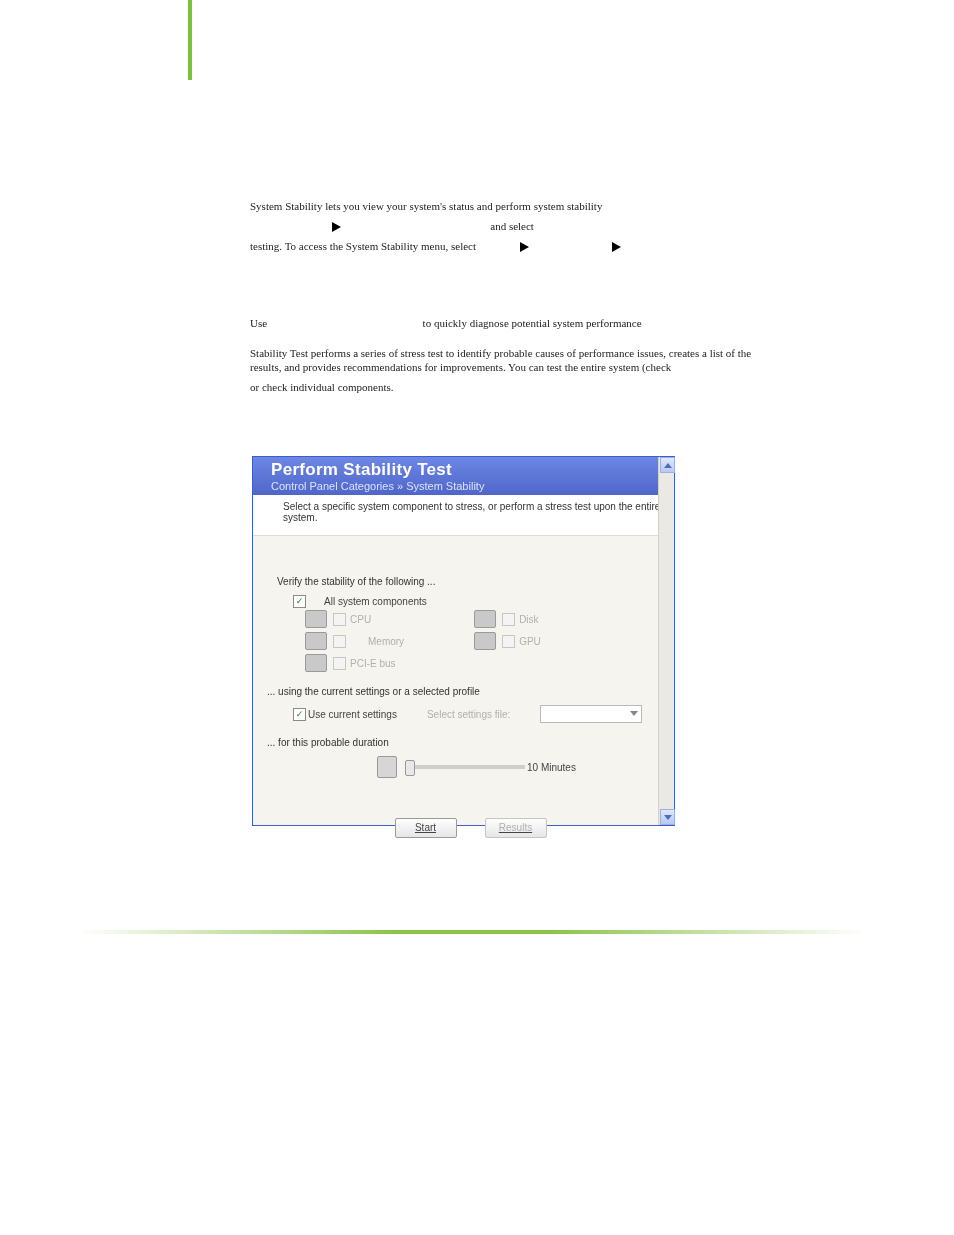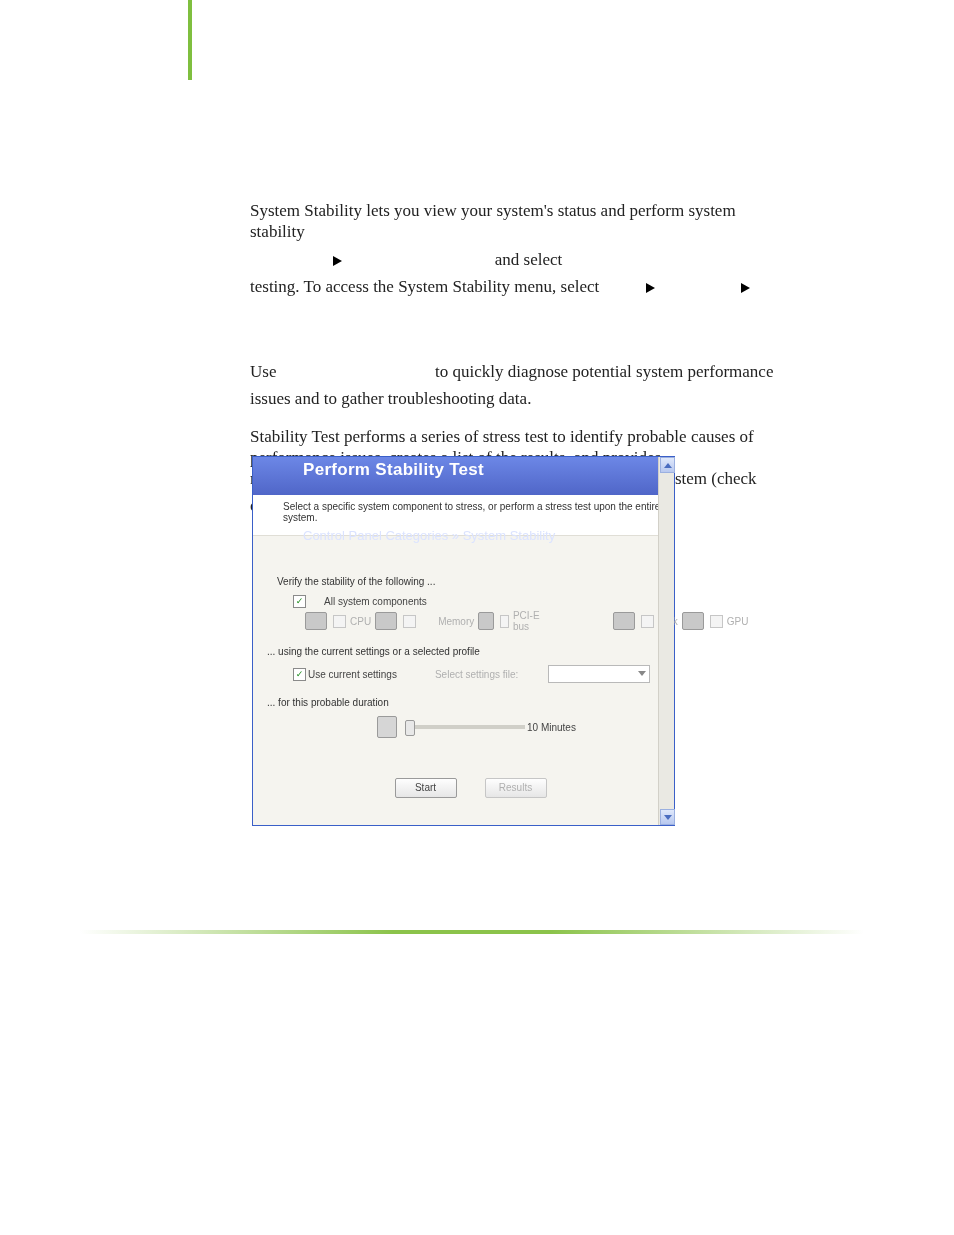--- a/index.html
+++ b/index.html
@@ -26,21 +26,21 @@
     background: #7fbf3f;
   }
   .body-col {
     position: absolute;
     left: 250px;
     top: 200px;
     width: 530px;
   }
   .body-col p {
     margin: 0 0 6px 0;
-    font-size: 17px;
+    font-size: 11px;
     line-height: 1.25;
   }
   .arrow {
     display: inline-block;
     width: 0; height: 0;
     border-top: 5px solid transparent;
     border-bottom: 5px solid transparent;
     border-left: 9px solid #000;
     margin: 0 4px;
     vertical-align: middle;
@@ -58,33 +58,32 @@
     border: 1px solid #3a5fc8;
     box-sizing: border-box;
     font-family: Tahoma, Arial, sans-serif;
     font-size: 10px;
     color: #444;
   }
   .shot-header {
     height: 35px;
     background: linear-gradient(to bottom, #6c87e6, #5066c8);
     color: #fff;
-    padding: 3px 0 0 50px;
+    padding: 3px 0 0 18px;
     position: relative;
   }
   .shot-header .title {
     font-family: 'Trebuchet MS', Arial, sans-serif;
     font-weight: bold;
     font-size: 17px;
     letter-spacing: 0.3px;
   }
   .shot-header .crumb {
-    font-size: 13px;
+    font-size: 11px;
     color: #dbe3ff;
-    margin-top: 48px;
   }
   .shot-instr {
     background: #fff;
     border-bottom: 1px solid #e0ded6;
     padding: 6px 0 12px 30px;
     font-size: 10px;
     color: #333;
   }
   .shot-body {
     padding: 40px 10px 10px 24px;
@@ -106,27 +105,27 @@
     background: #fff;
     display: inline-flex;
     align-items: center;
     justify-content: center;
     font-size: 9px;
     line-height: 1;
     color: #1a8a1a;
   }
   .cbx.checked::after { content: "✓"; }
   .cbx.dis { border-color: #c6c6c6; background: #f4f4f4; }
-  .lbl-dis { color: #b0b0b0; margin-left: 8px; }
+  .lbl-dis { color: #b0b0b0; }
   .components {
     display: flex;
     gap: 70px;
     margin-left: 28px;
   }
-  .col { display: flex; flex-direction: row; gap: 4px; }
+  .col { display: flex; flex-direction: column; gap: 4px; }
   .ico {
     width: 20px; height: 16px;
     background: #c9c9c9;
     border: 1px solid #9a9a9a;
     margin-right: 6px;
     border-radius: 2px;
   }
   .irow { display: flex; align-items: center; }
   .sett-row {
     display: flex;
@@ -166,20 +165,21 @@
     width: 8px; height: 14px;
     background: #e8e8e8;
     border: 1px solid #9a9a9a;
     border-radius: 2px;
   }
   .btnrow {
     display: flex;
     justify-content: center;
     gap: 28px;
     margin-top: 40px;
+    text-decoration: underline;
   }
   .btn {
     width: 60px; height: 18px;
     border: 1px solid #9a9a9a;
     background: linear-gradient(#fefefe, #e6e6e6);
     border-radius: 2px;
     font-size: 10px;
     text-align: center;
     line-height: 18px;
   }
@@ -244,21 +244,20 @@
       <span class="arrow"></span>
     </p>
 
     <div class="gap"></div>
 
     <p>
       <span>Use</span>
       <span style="display:inline-block; width:150px;"></span>
       <span>to quickly diagnose potential system performance</span>
     </p>
-    <p>issues and to gather troubleshooting data.</p>
     <div style="height:10px;"></div>
     <p>Stability Test performs a series of stress test to identify probable causes of performance issues, creates a list of the results, and provides recommendations for improvements. You can test the entire system (check</p>
     <p>or check individual components.</p>
   </div>
 
   <div class="shot">
     <div class="shot-header">
       <div class="title">Perform Stability Test</div>
       <div class="crumb">Control Panel Categories  »  System Stability</div>
     </div>

